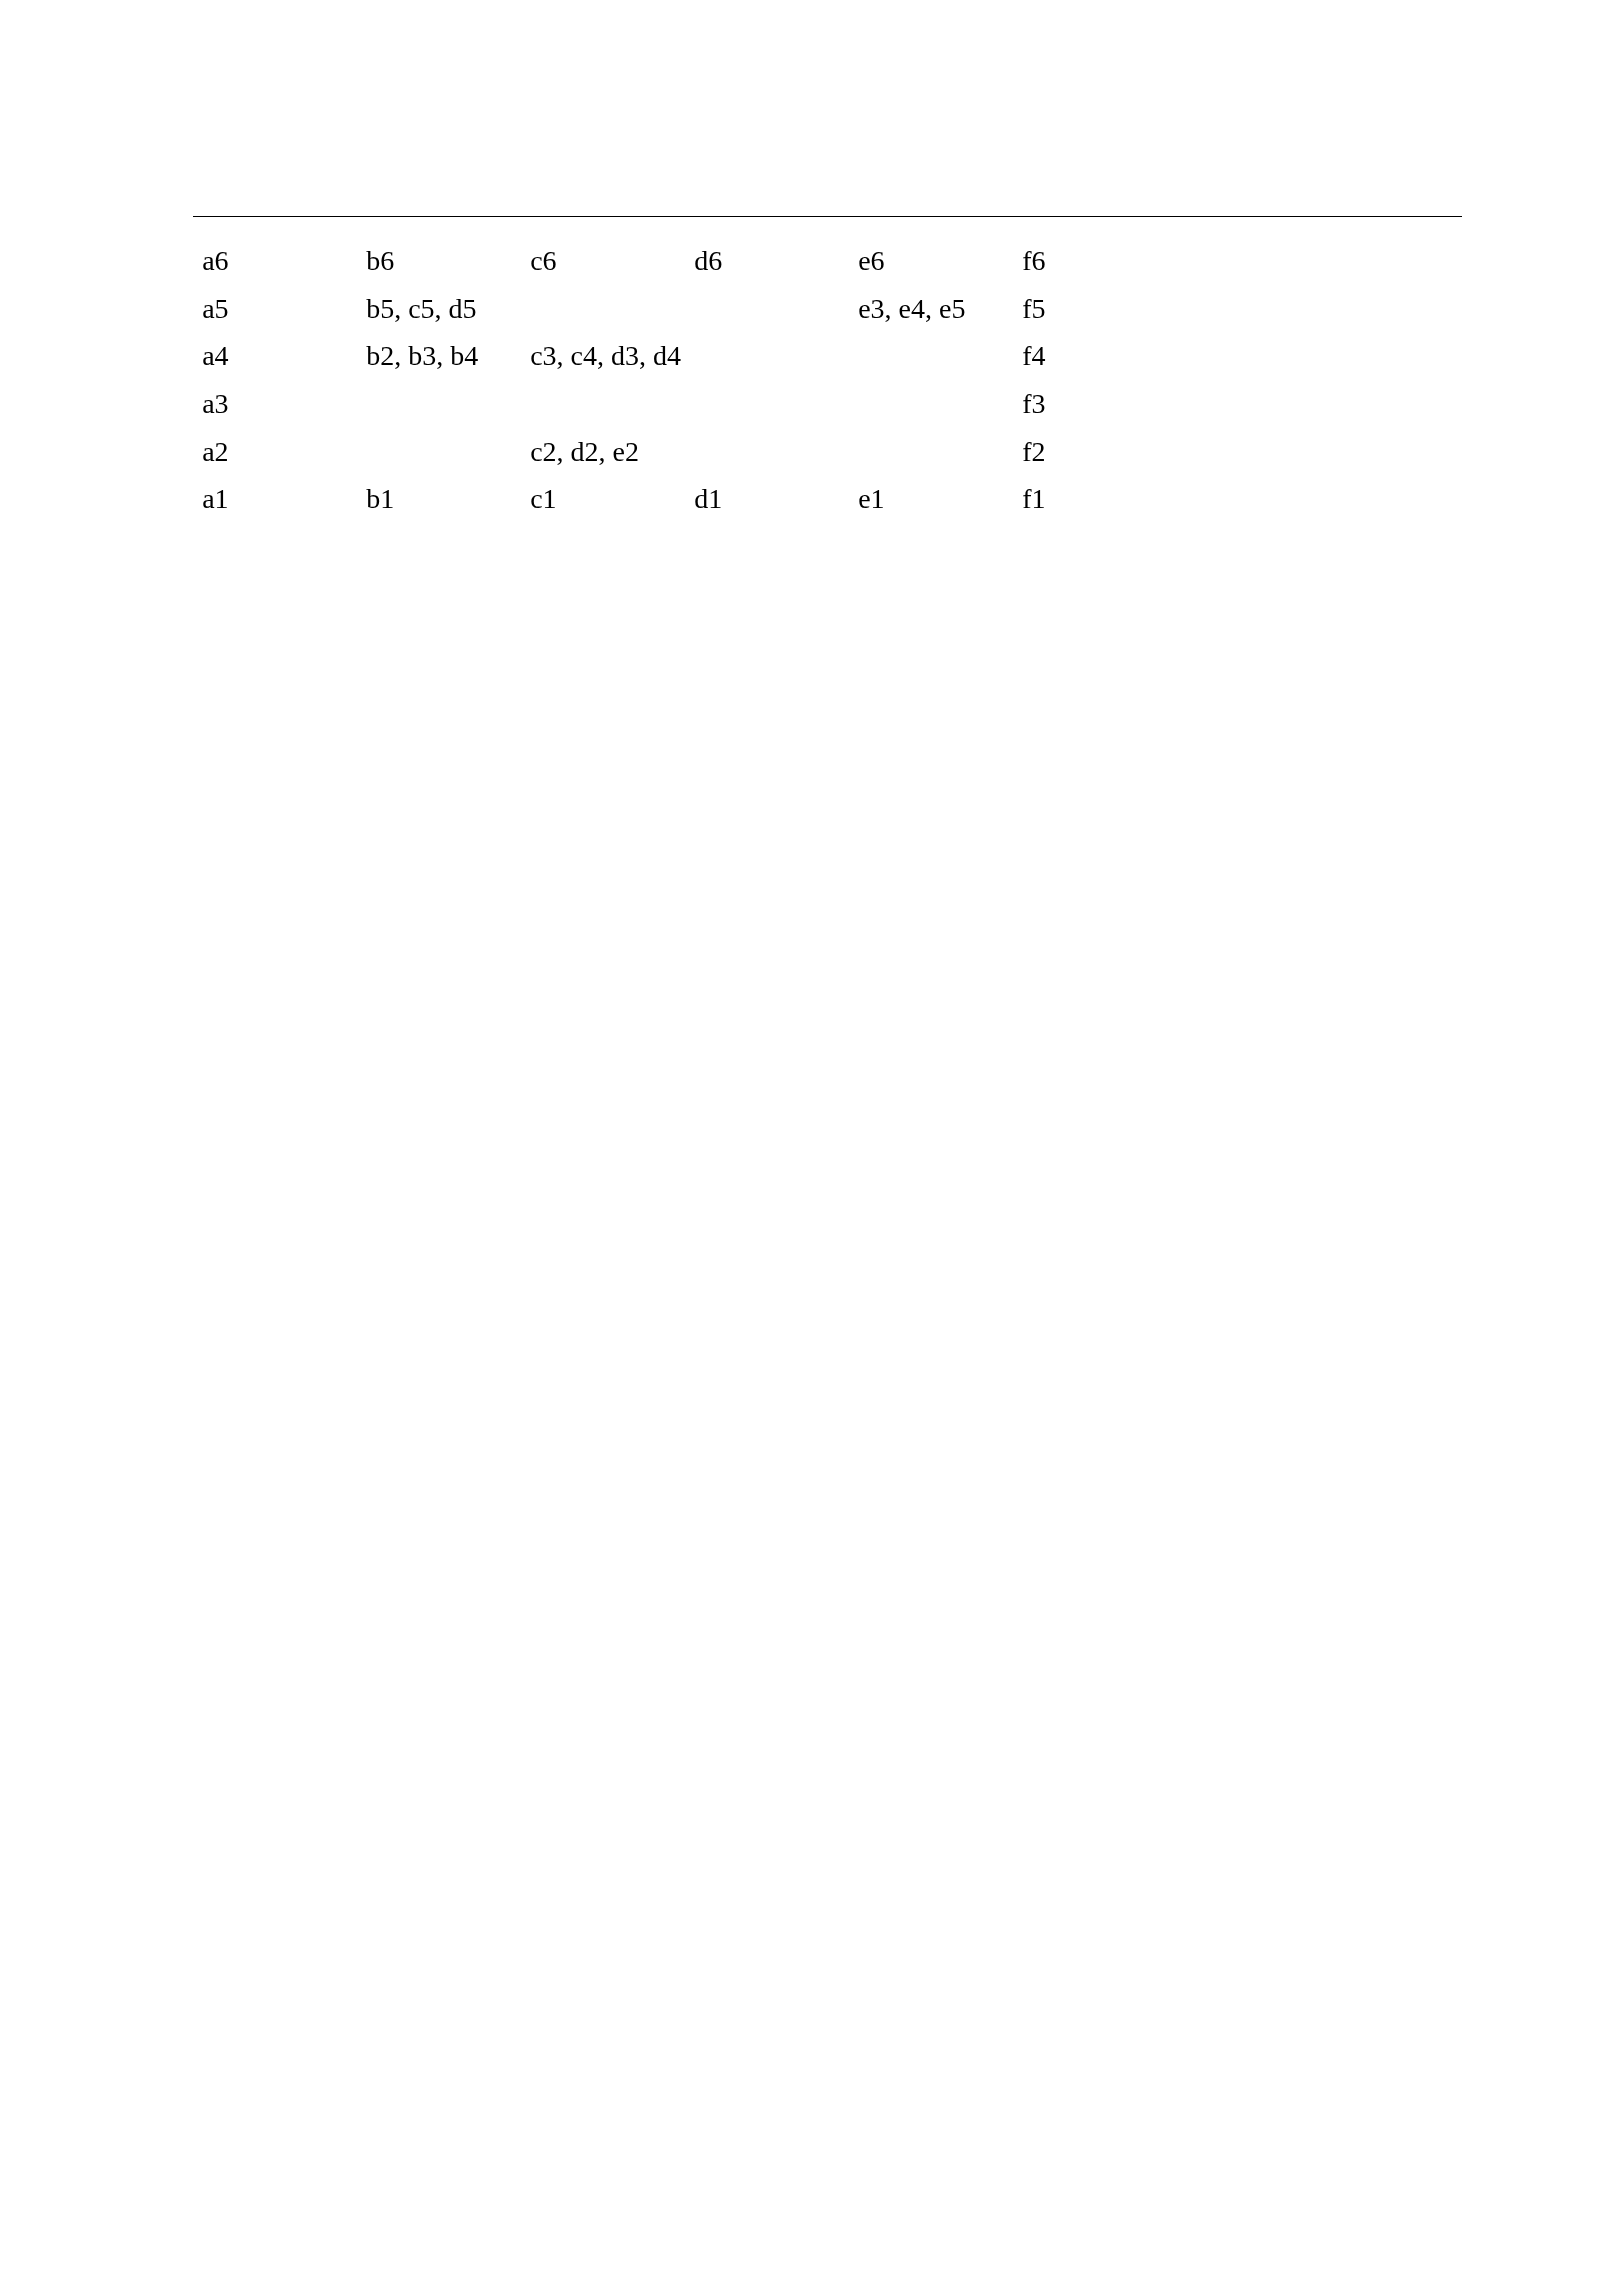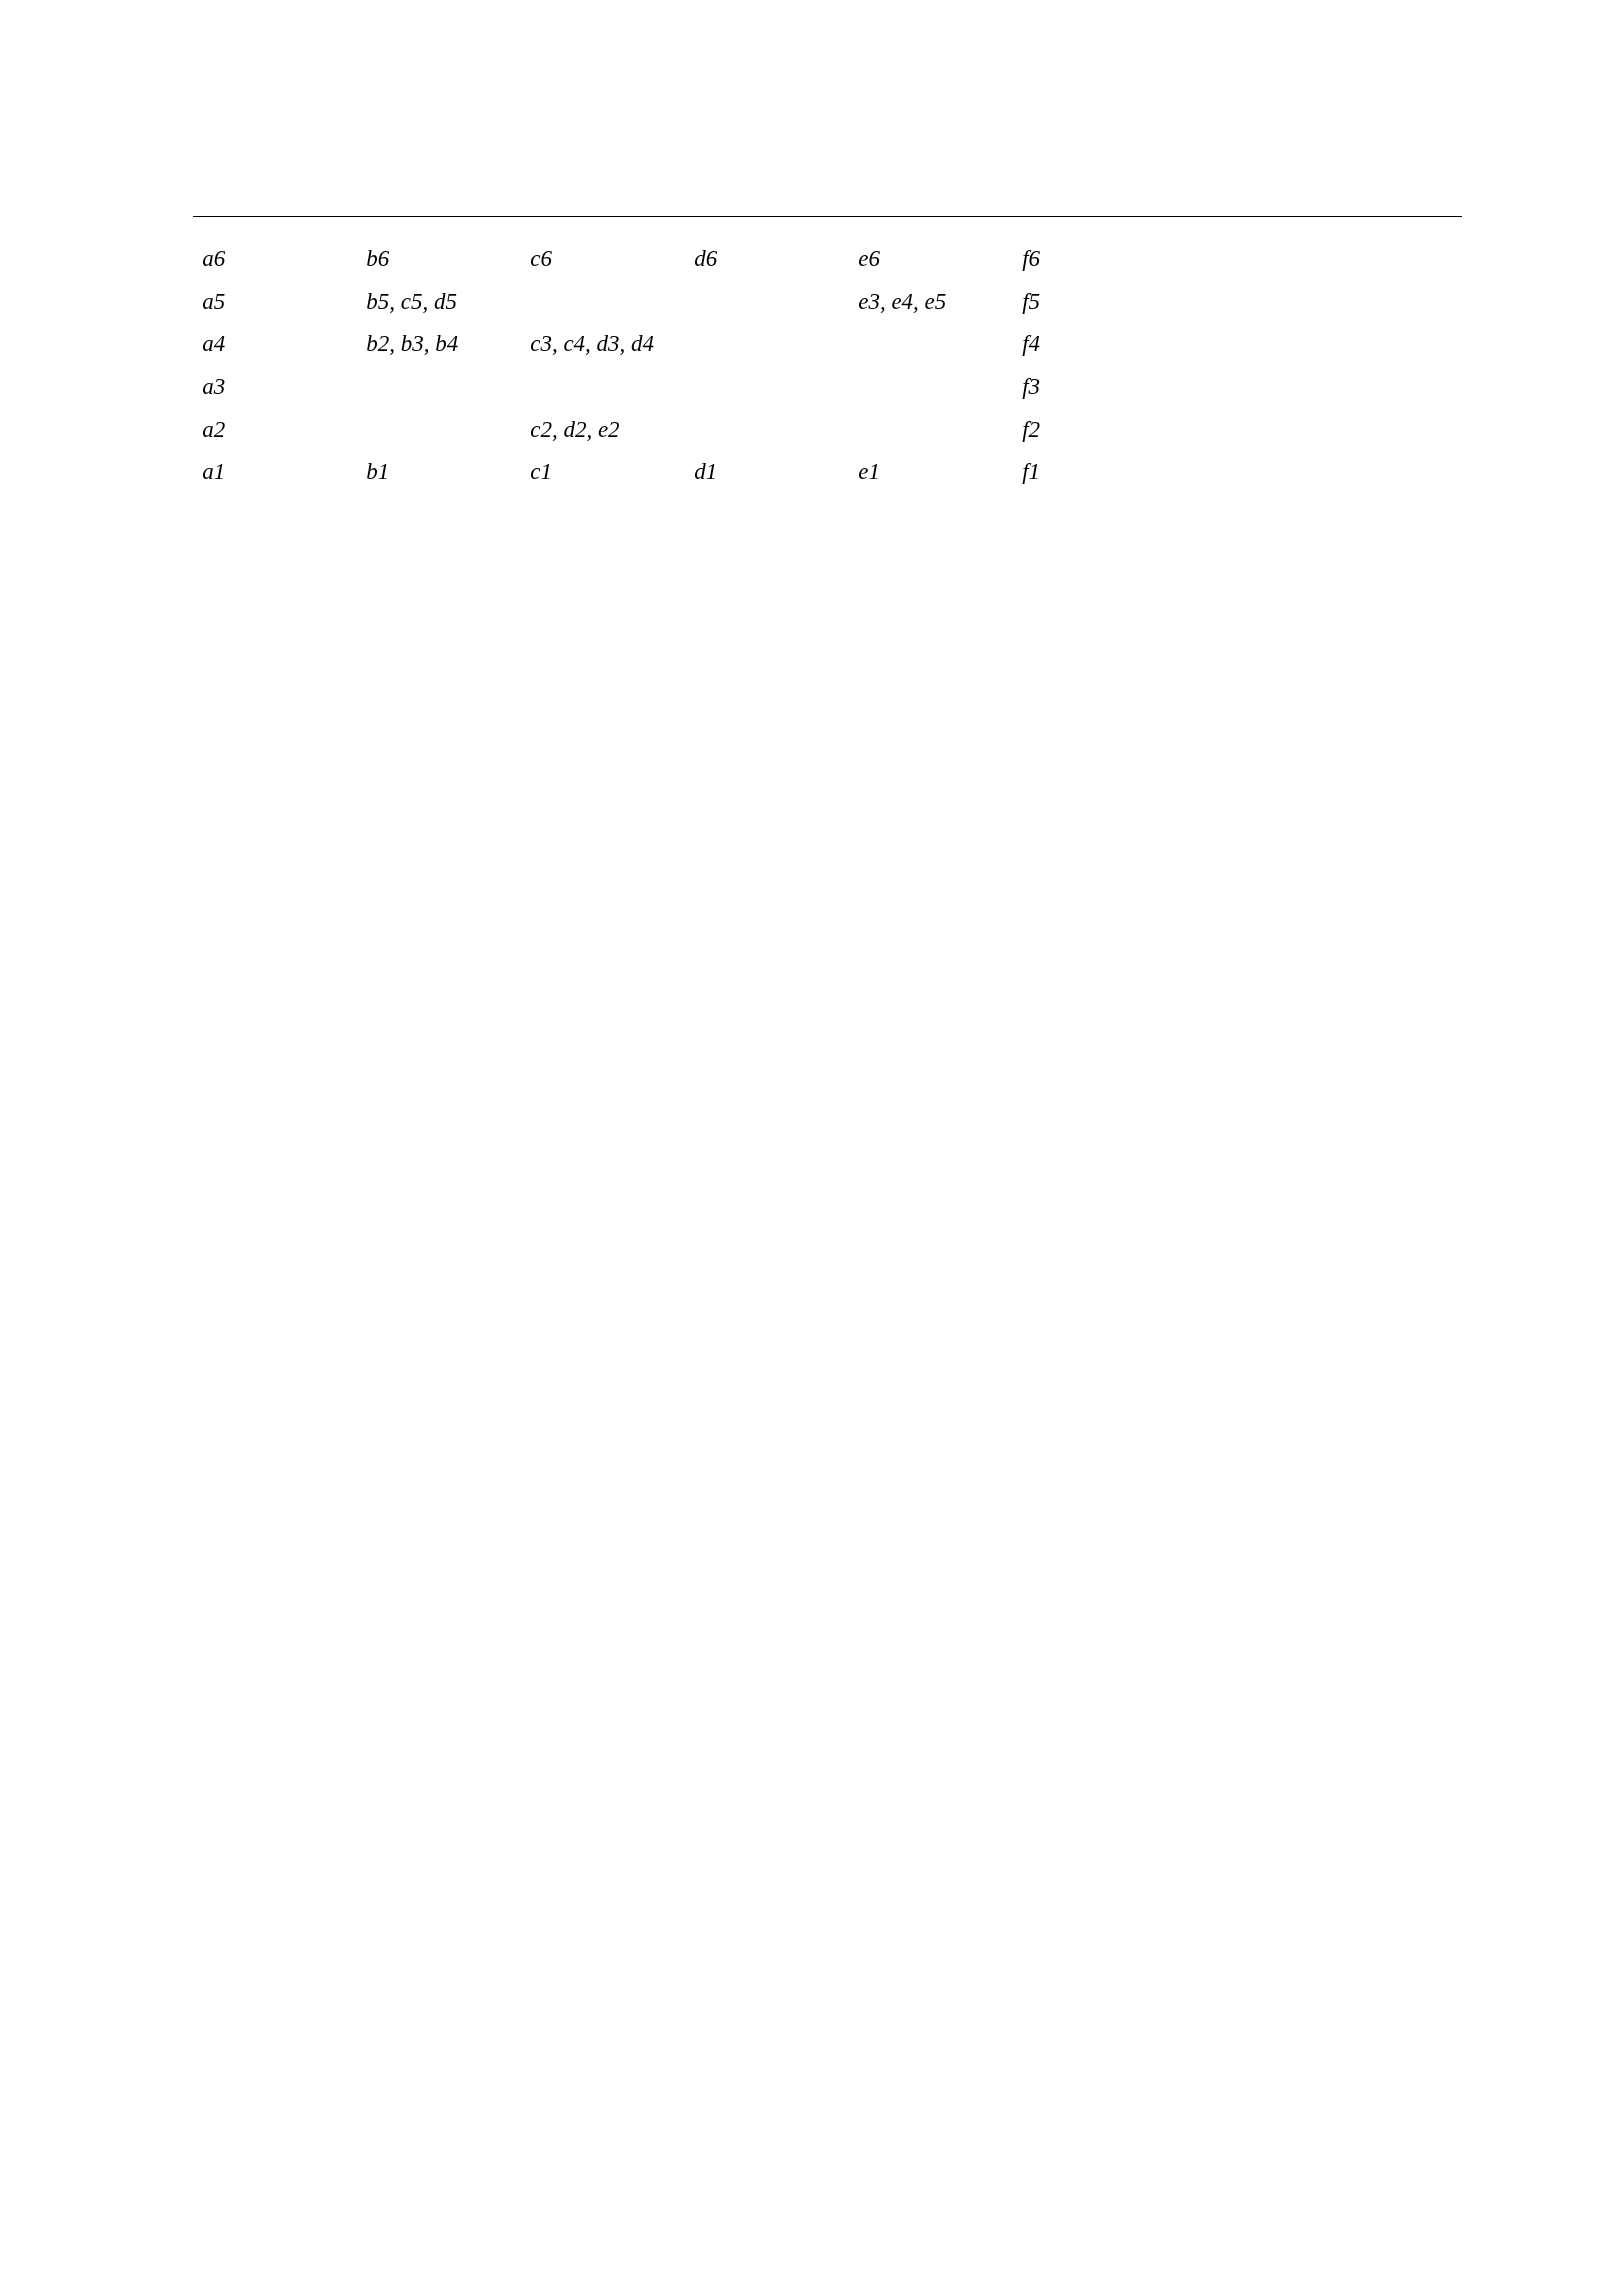--- a/index.html
+++ b/index.html
@@ -33,23 +33,22 @@
   .table-wrap {
     position: absolute;
     left: 193px;
     top: 239px;
     width: 982px;
   }
   table.layout {
     border-collapse: collapse;
     table-layout: fixed;
     width: 982px;
-    font-size: 23px;
+    font-size: 28px;
     line-height: 1.0;
-    font-style: italic;
   }
   table.layout td {
     vertical-align: top;
     padding: 7.9px 0 11.8px 9.2px;
     border: 0;
     white-space: nowrap;
   }
   
   td.vl {
     border-left: 1.3px solid #000000;

